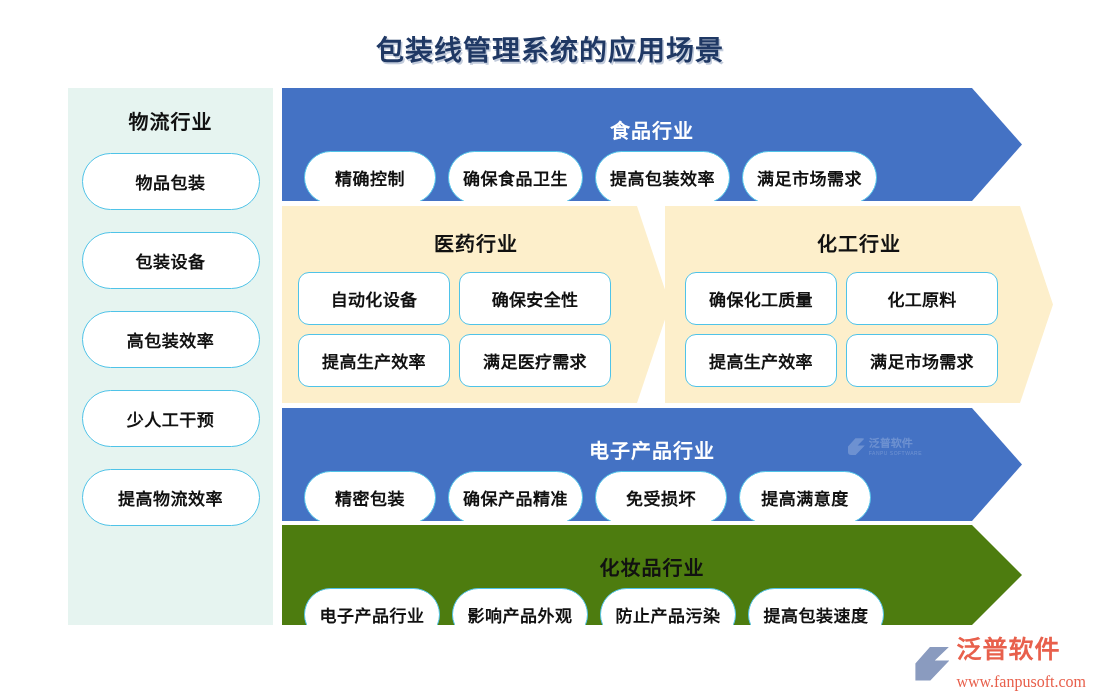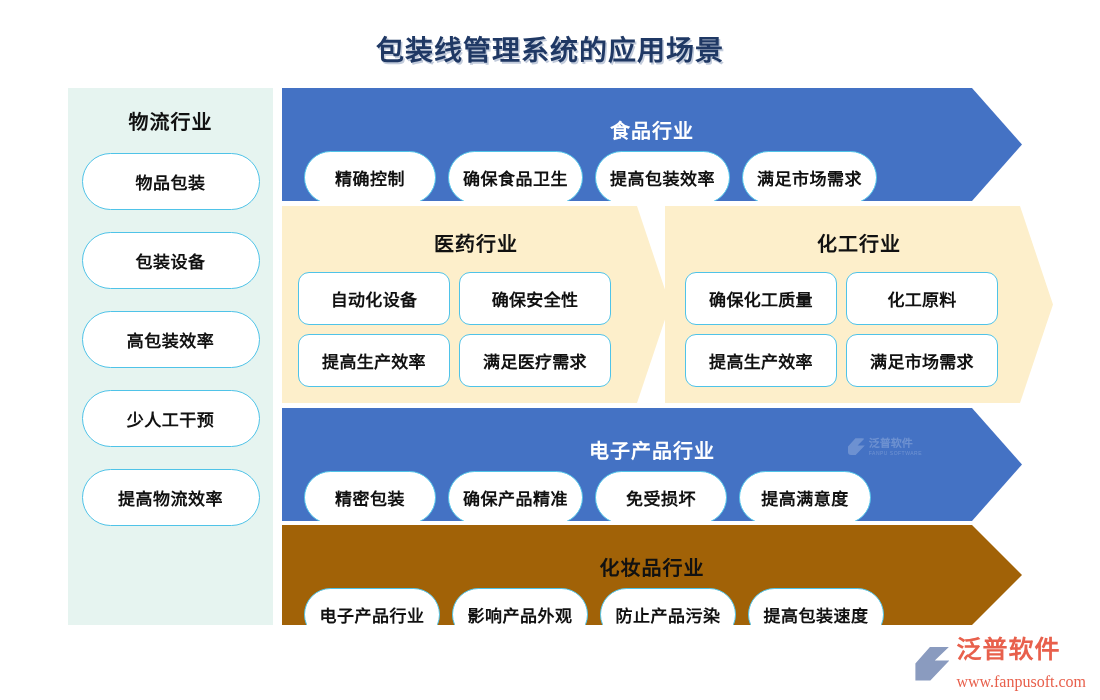--- a/index.html
+++ b/index.html
@@ -70,21 +70,21 @@
     position:absolute;
     left:0;
     box-sizing:border-box;
   }
   .band-blue{
     background:#4472C4;
     width:740px;
     clip-path:polygon(0 0, 690px 0, 740px 50%, 690px 100%, 0 100%);
   }
   .band-lav{
-    background:#a16207;
+    background:#4d7c0f;
     width:740px;
     clip-path:polygon(0 0, 690px 0, 740px 50%, 690px 100%, 0 100%);
   }
   .band-cream{
     background:#FDEFCB;
     clip-path:polygon(0 0, 355px 0, 388px 50%, 355px 100%, 0 100%);
   }
 
   .band-food{ top:0;    height:113px; }
   .band-elec{ top:320px;height:113px; }

